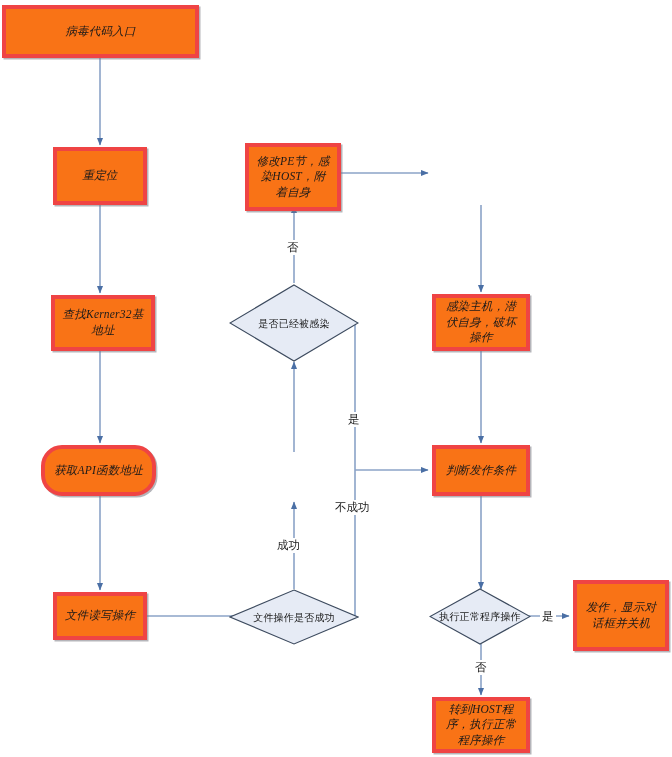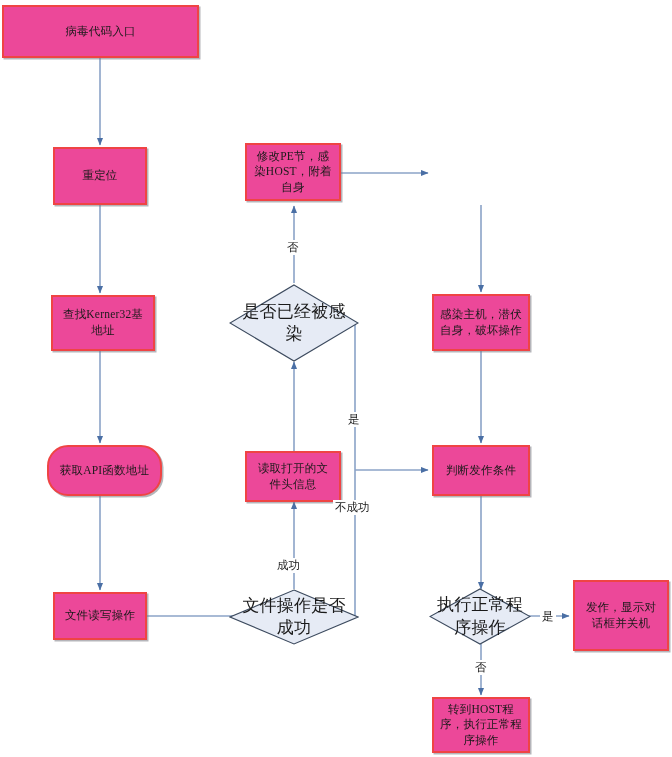--- a/index.html
+++ b/index.html
@@ -33,40 +33,41 @@
     display: flex;
     align-items: center;
     justify-content: center;
     text-align: center;
     font-size: 11.5px;
     line-height: 1.35;
     color: #1a1a1a;
     letter-spacing: 0.2px;
   }
   .process {
-    background: #ec4899;
-    border: 2px solid #ef4444;
+    background: #f97316;
+    border: 4px solid #ef4444;
     box-shadow: 1.5px 1.5px 0 rgba(120,120,130,0.55);
     padding: 2px 6px;
+    font-style: italic;
   }
   .decision {
     background: transparent;
     border: none;
   }
   .decision .dwrap {
     position: absolute;
     left: 0; top: 0;
     width: 100%;
     height: 100%;
   }
   .decision .dlabel {
     position: relative;
     z-index: 2;
     width: 86%;
-    font-size: 17px;
+    font-size: 10px;
     line-height: 1.3;
   }
   .edge-label {
     position: absolute;
     font-size: 11.5px;
     color: #1a1a1a;
     background: #ffffff;
     padding: 0 2px;
     white-space: nowrap;
     font-family: "Liberation Serif", "DejaVu Serif", serif;
@@ -124,47 +125,44 @@
   </div>
 
   <div class="node process" style="left:53px; top:147px; width:94px; height:58px;">
     <span>重定位</span>
   </div>
 
   <div class="node process" style="left:51px; top:295px; width:104px; height:56px;">
     <span>查找Kerner32基地址</span>
   </div>
 
-  <div class="node process" style="left:47px; top:445px; width:115px; height:51px;border-radius:21px;">
+  <div class="node process" style="left:41px; top:445px; width:115px; height:51px;border-radius:21px;">
     <span>获取API函数地址</span>
   </div>
 
   <div class="node process" style="left:53px; top:592px; width:94px; height:48px;">
     <span>文件读写操作</span>
   </div>
 
   <div class="node decision" style="left:229px; top:589px; width:130px; height:56px;">
     <svg class="dwrap" viewBox="0 0 130 56" preserveAspectRatio="none">
       <polygon points="65,1 129,28 65,55 1,28" fill="#e6ebf5" stroke="#3c4a5e" stroke-width="1.1"></polygon>
     </svg>
     <span class="dlabel">文件操作是否成功</span>
   </div>
 
-  <div class="node process" style="left:245px; top:451px; width:96px; height:51px;">
-    <span>读取打开的文件头信息</span>
-  </div>
 
   <div class="node decision" style="left:229px; top:284px; width:130px; height:78px;">
     <svg class="dwrap" viewBox="0 0 130 78" preserveAspectRatio="none">
       <polygon points="65,1 129,39 65,77 1,39" fill="#e6ebf5" stroke="#3c4a5e" stroke-width="1.1"></polygon>
     </svg>
     <span class="dlabel">是否已经被感染</span>
   </div>
 
-  <div class="node process" style="left:245px; top:143px; width:96px; height:58px;">
+  <div class="node process" style="left:245px; top:143px; width:96px; height:68px;">
     <span>修改PE节，感染HOST，附着自身</span>
   </div>
 
 
   <div class="node process" style="left:432px; top:294px; width:98px; height:57px;">
     <span>感染主机，潜伏自身，破坏操作</span>
   </div>
 
   <div class="node process" style="left:432px; top:445px; width:98px; height:51px;">
     <span>判断发作条件</span>
@@ -182,21 +180,21 @@
   </div>
 
   <div class="node process" style="left:432px; top:697px; width:98px; height:56px;">
     <span>转到HOST程序，执行正常程序操作</span>
   </div>
 
   <div class="edge-label" style="left:285px; top:240px;">否</div>
 
   <div class="edge-label" style="left:346px; top:412px;">是</div>
 
-  <div class="edge-label" style="left:275px; top:558px;text-align:center;">成功</div>
+  <div class="edge-label" style="left:275px; top:538px;text-align:center;">成功</div>
 
   <div class="edge-label" style="left:333px; top:500px;">不成功</div>
 
   <div class="edge-label" style="left:540px; top:609px;">是</div>
 
   <div class="edge-label" style="left:473px; top:660px;">否</div>
 
 </div>
 
 </body></html>

